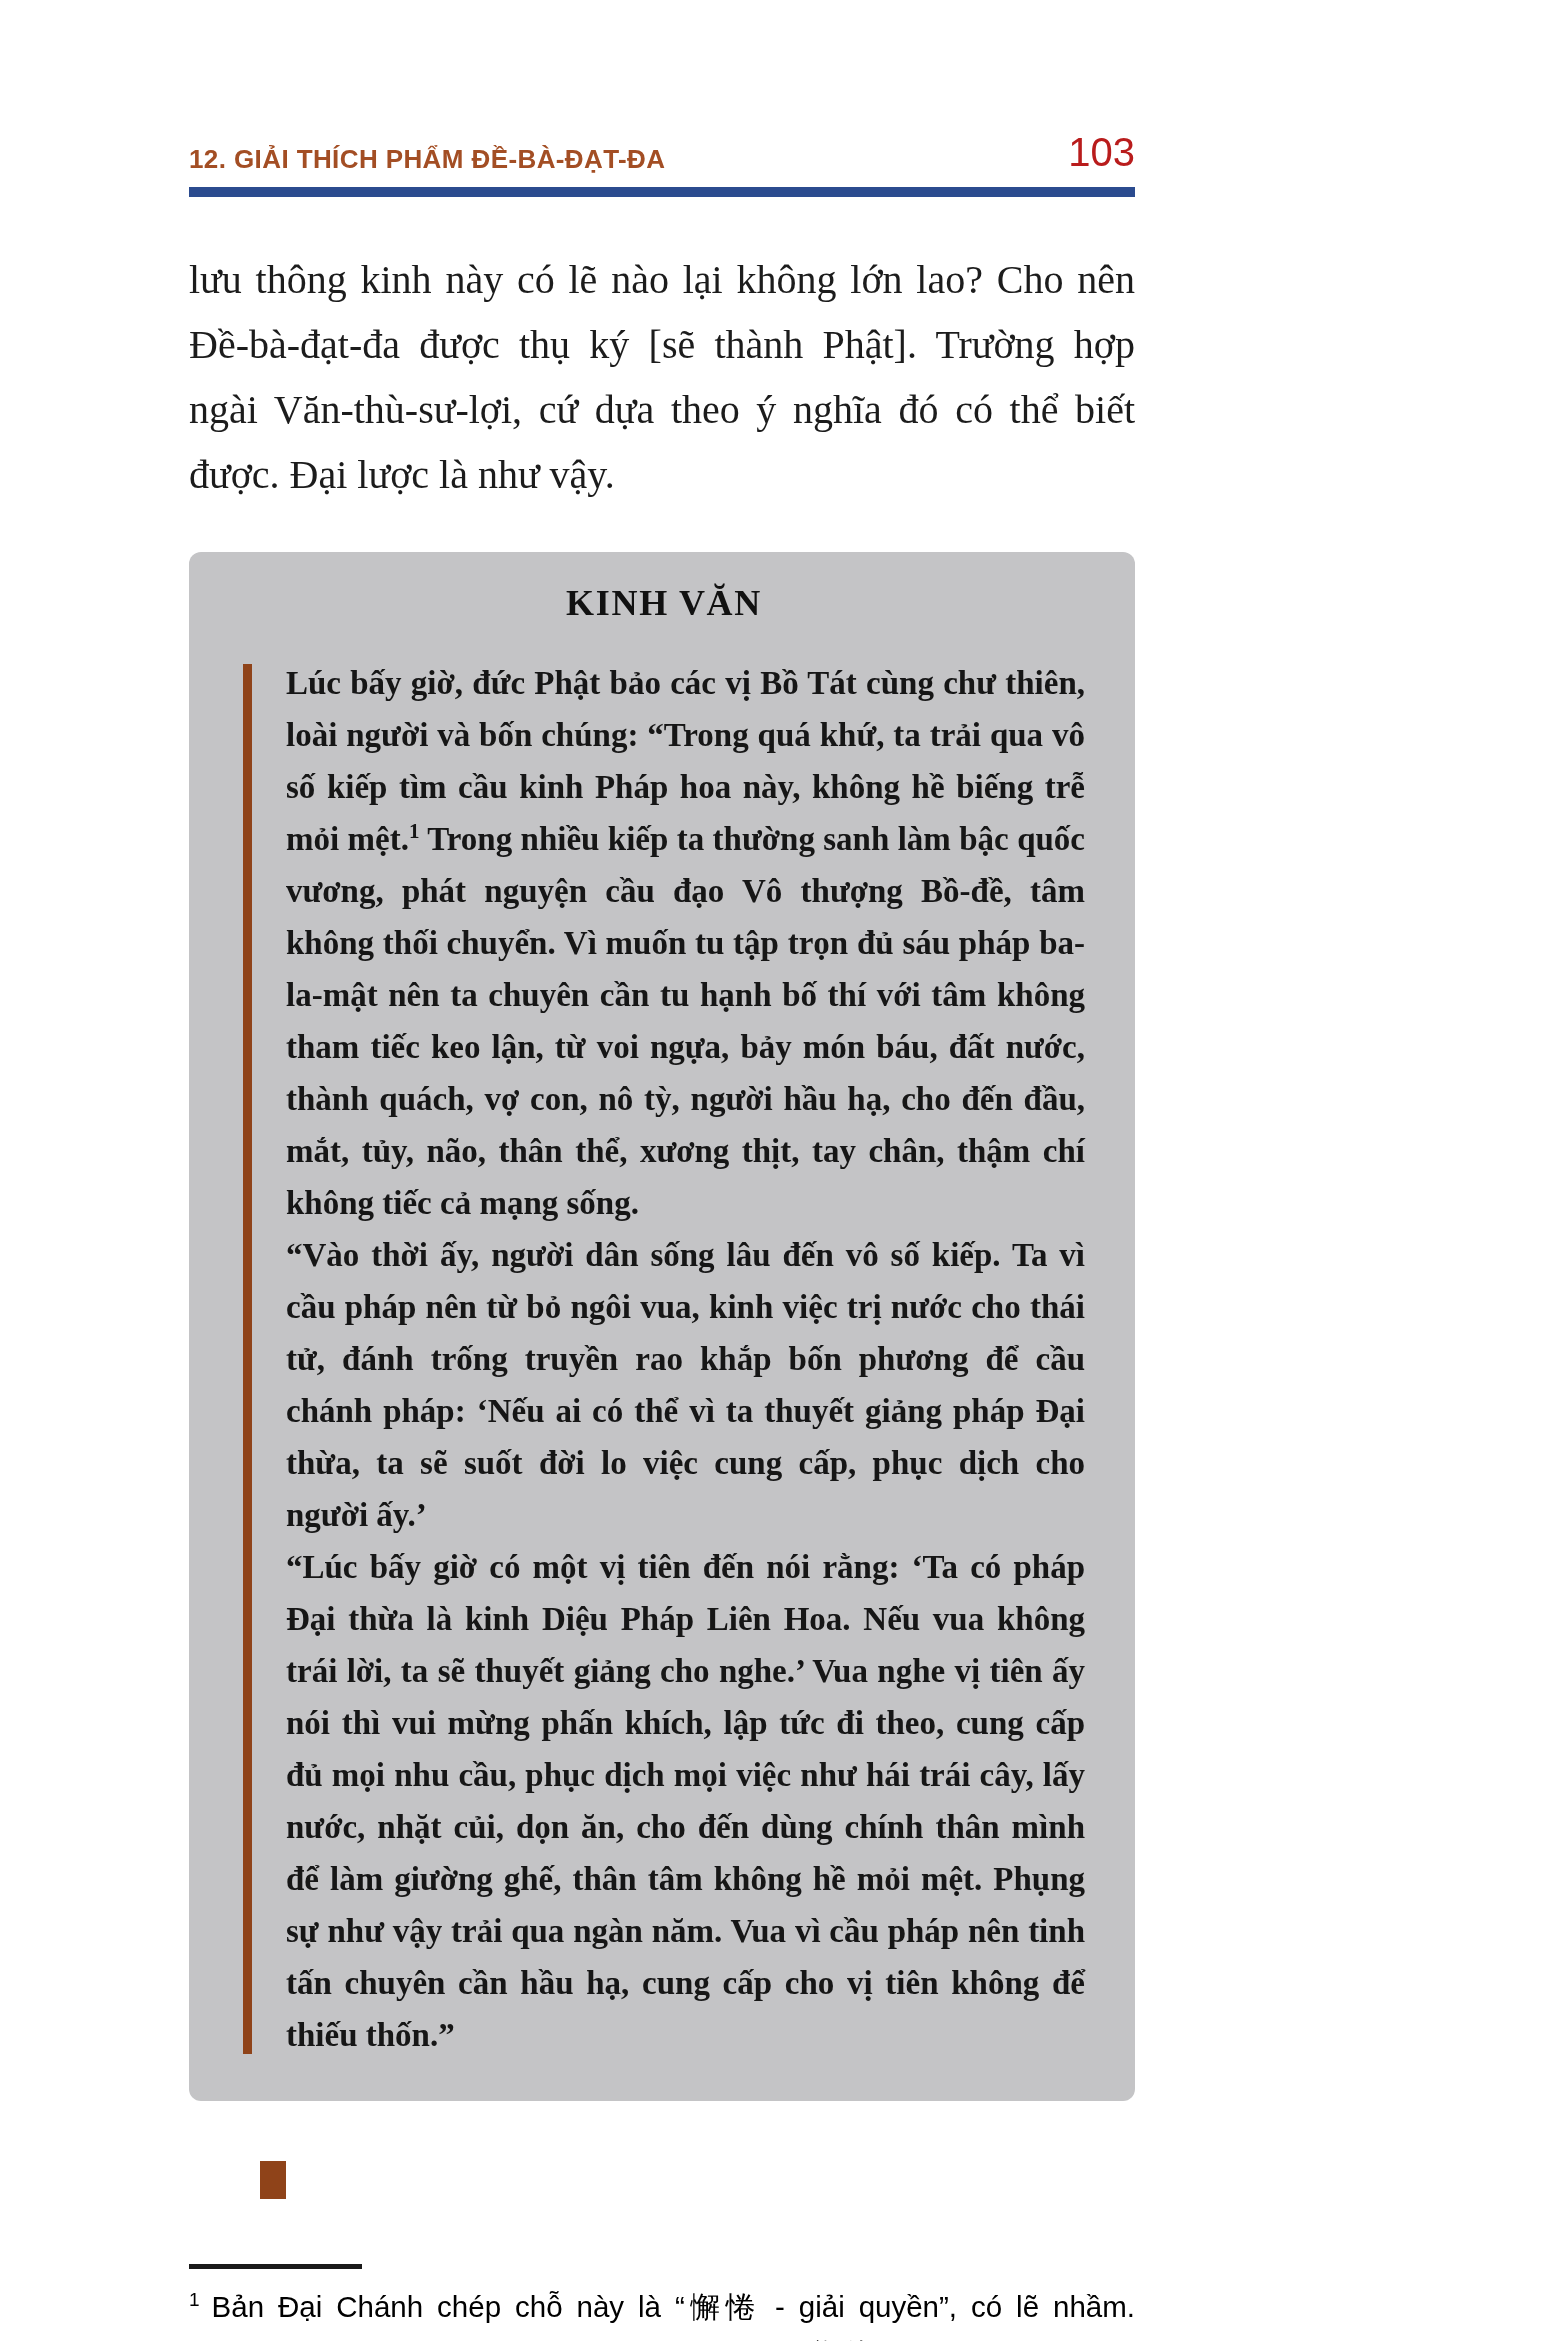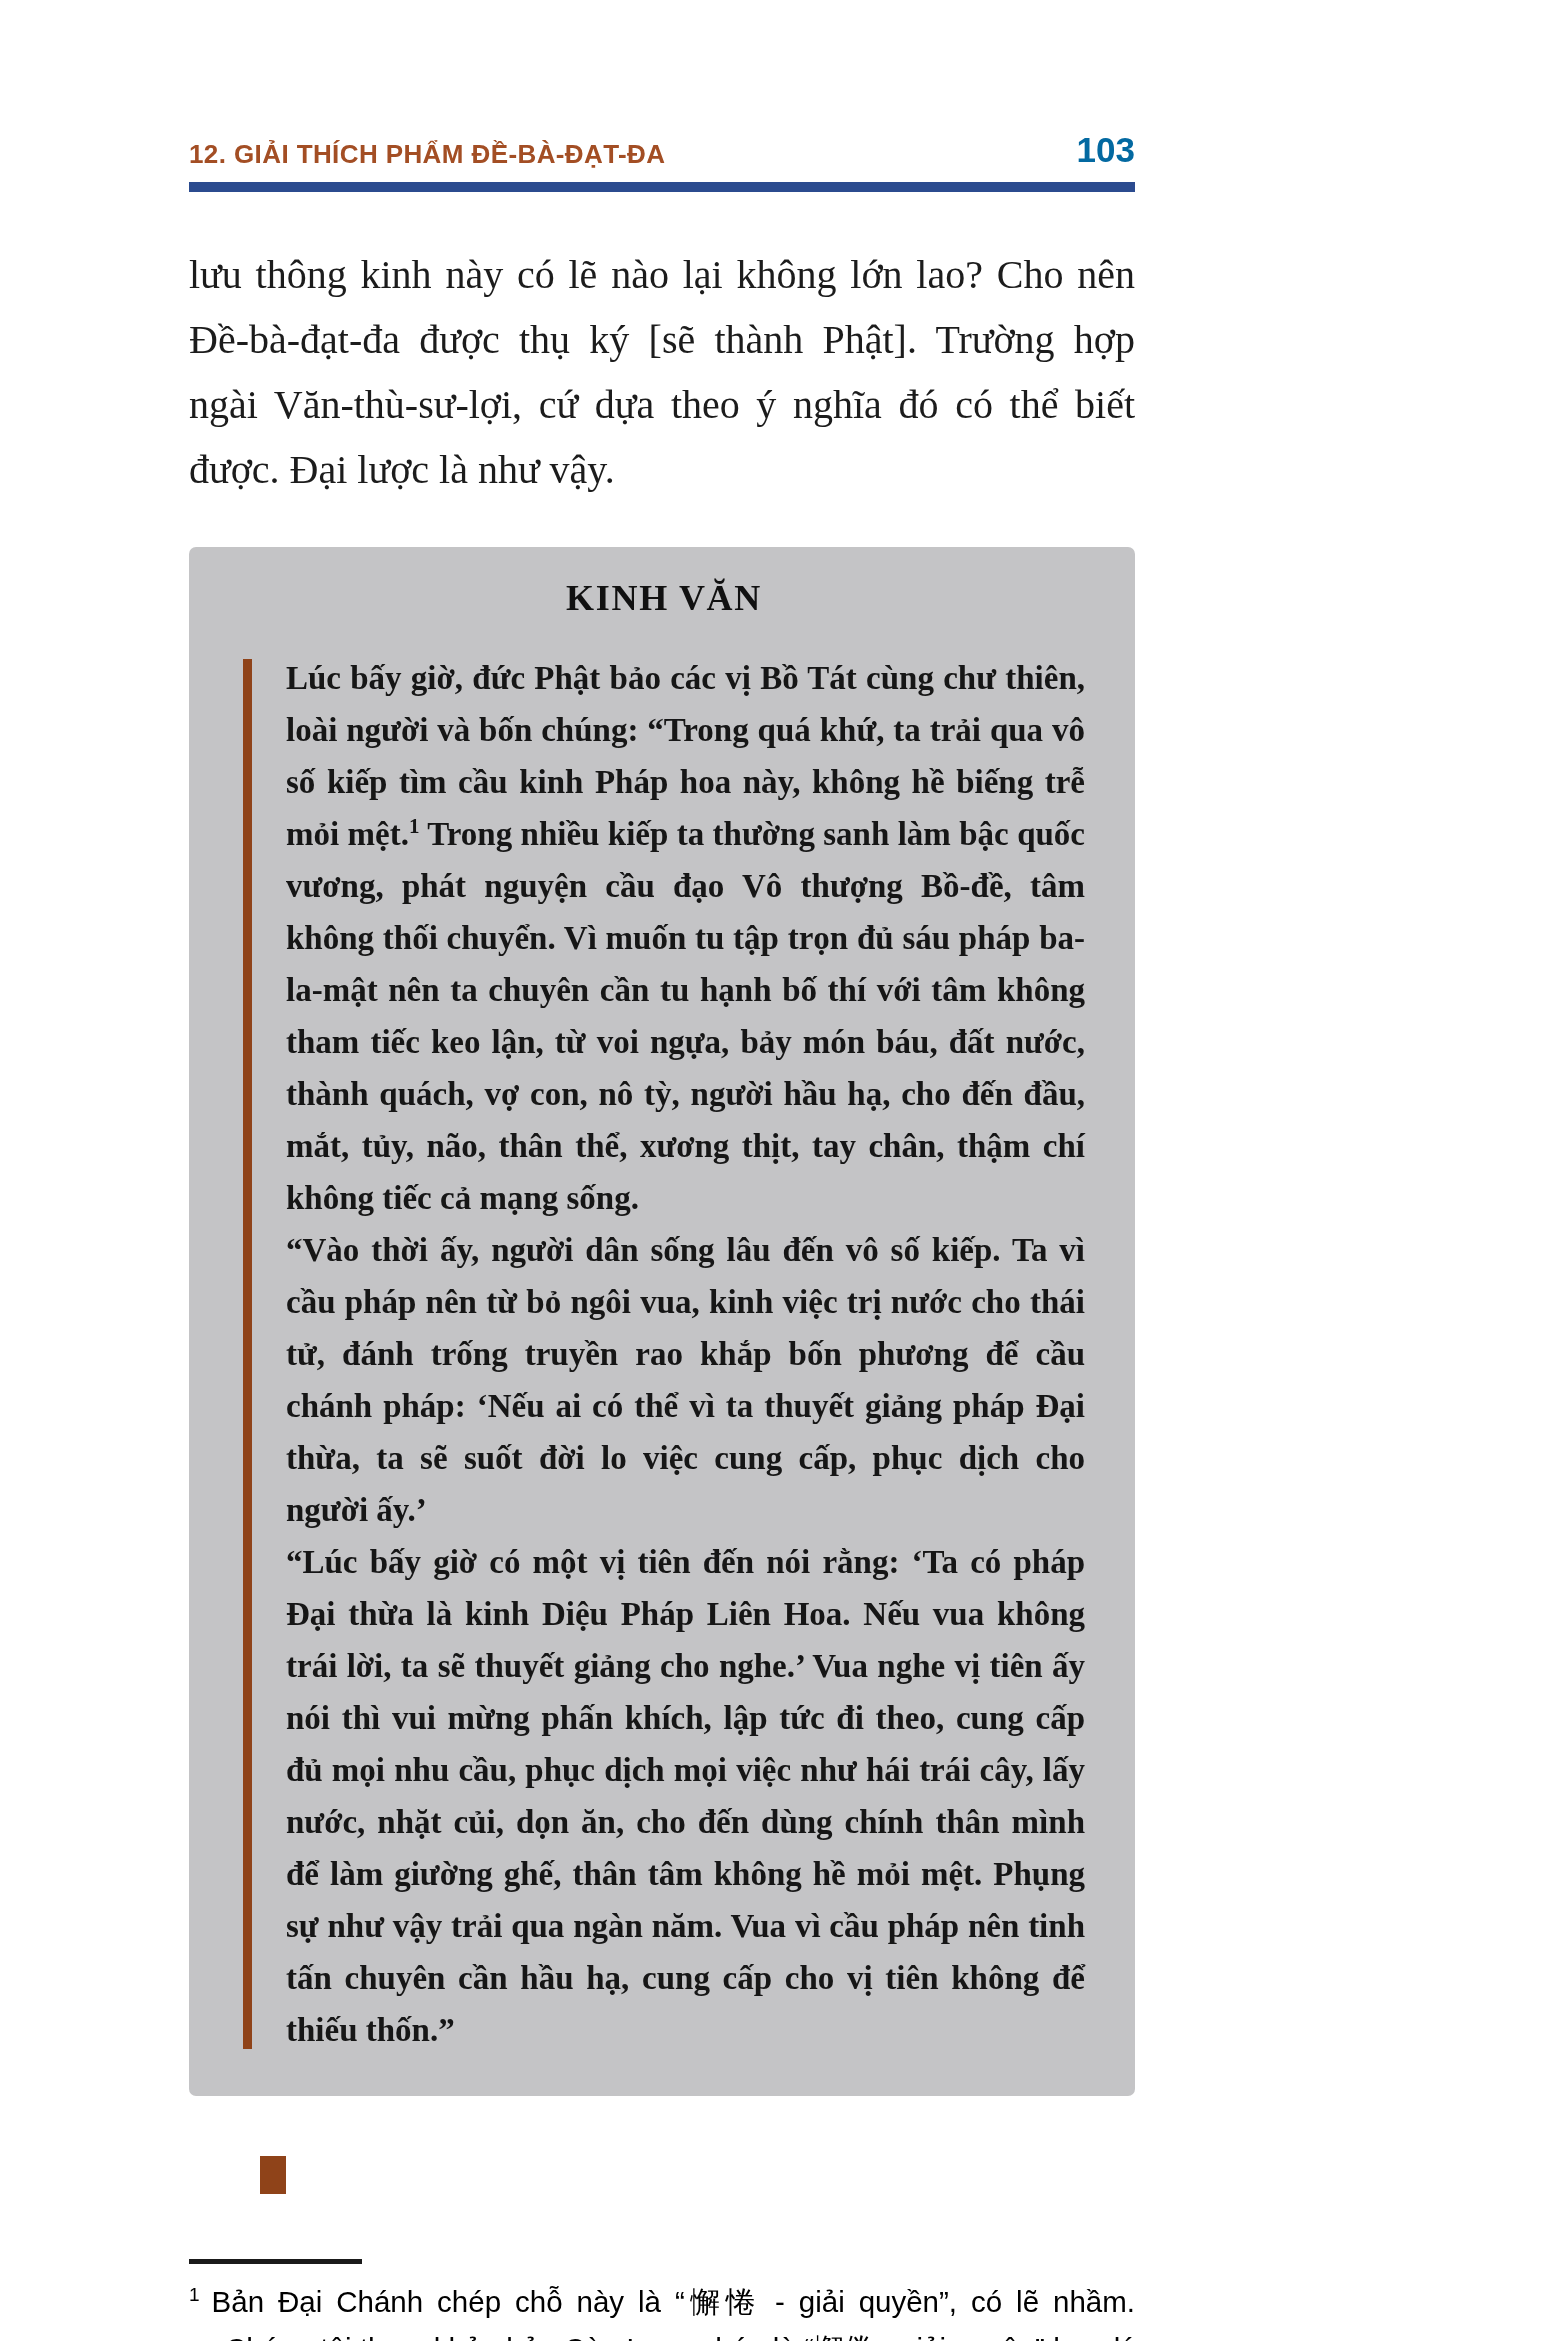--- a/index.html
+++ b/index.html
@@ -14,34 +14,34 @@
     color:#1c1c1c;
   }
   
   .running-header {
     display:flex; justify-content:space-between; align-items:flex-end;
     font-family:"Liberation Sans", sans-serif;
   }
   .chapter-title {
     color:#a34e24; font-weight:bold; font-size:26px; letter-spacing:0.4px;
   }
-  .page-number { color:#0369a1; font-weight:bold; font-size:35px; }
+  .page-number { color:#b91c1c; font-weight:normal; font-size:40px; }
   .header-rule { height:10.4px; background:#2b4b8f; margin-top:12px; }
 
   
   .intro {
     margin-top:50px;
     font-size:40px; line-height:65px; text-align:justify;
   }
 
   
   .scripture-box {
     margin-top:45px;
     background:#c4c4c6;
-    border-radius:7px;
+    border-radius:12px;
     padding:29.5px 50px 40px 54px;
   }
   .scripture-box-title {
     text-align:center;
     font-size:36px; font-weight:bold; letter-spacing:1.7px;
     color:#111;
     margin-bottom:33px;
   }
   .scripture-quote { position:relative; padding-left:43px;font-family:Liberation Serif, serif; }
   .quote-accent-bar {

